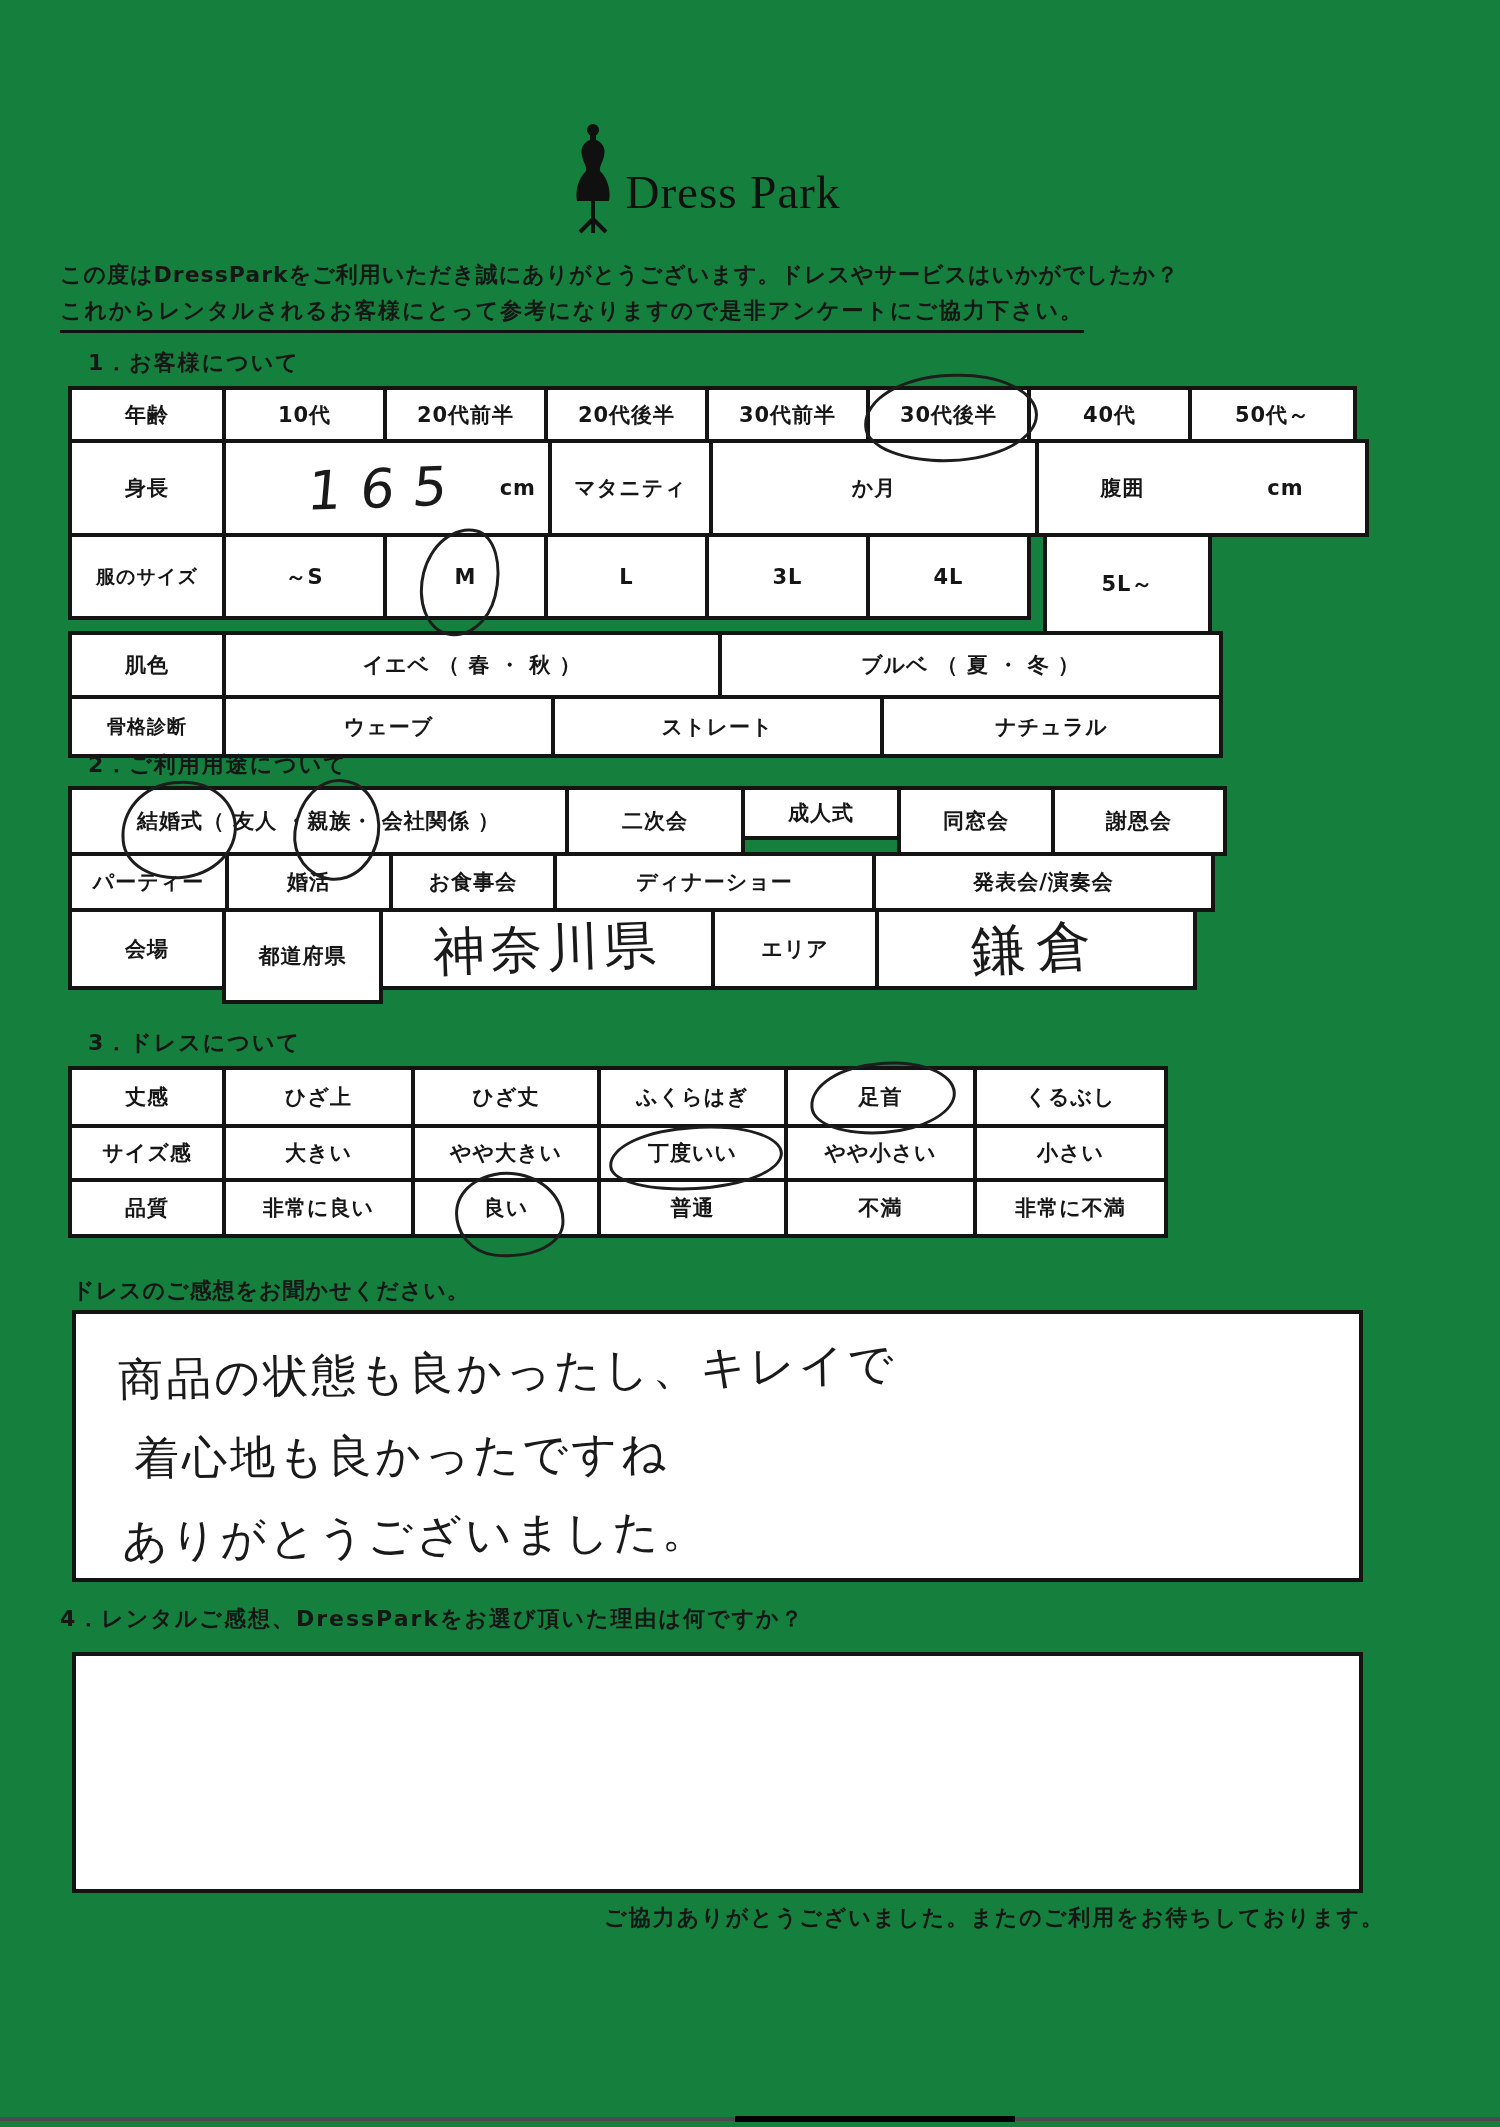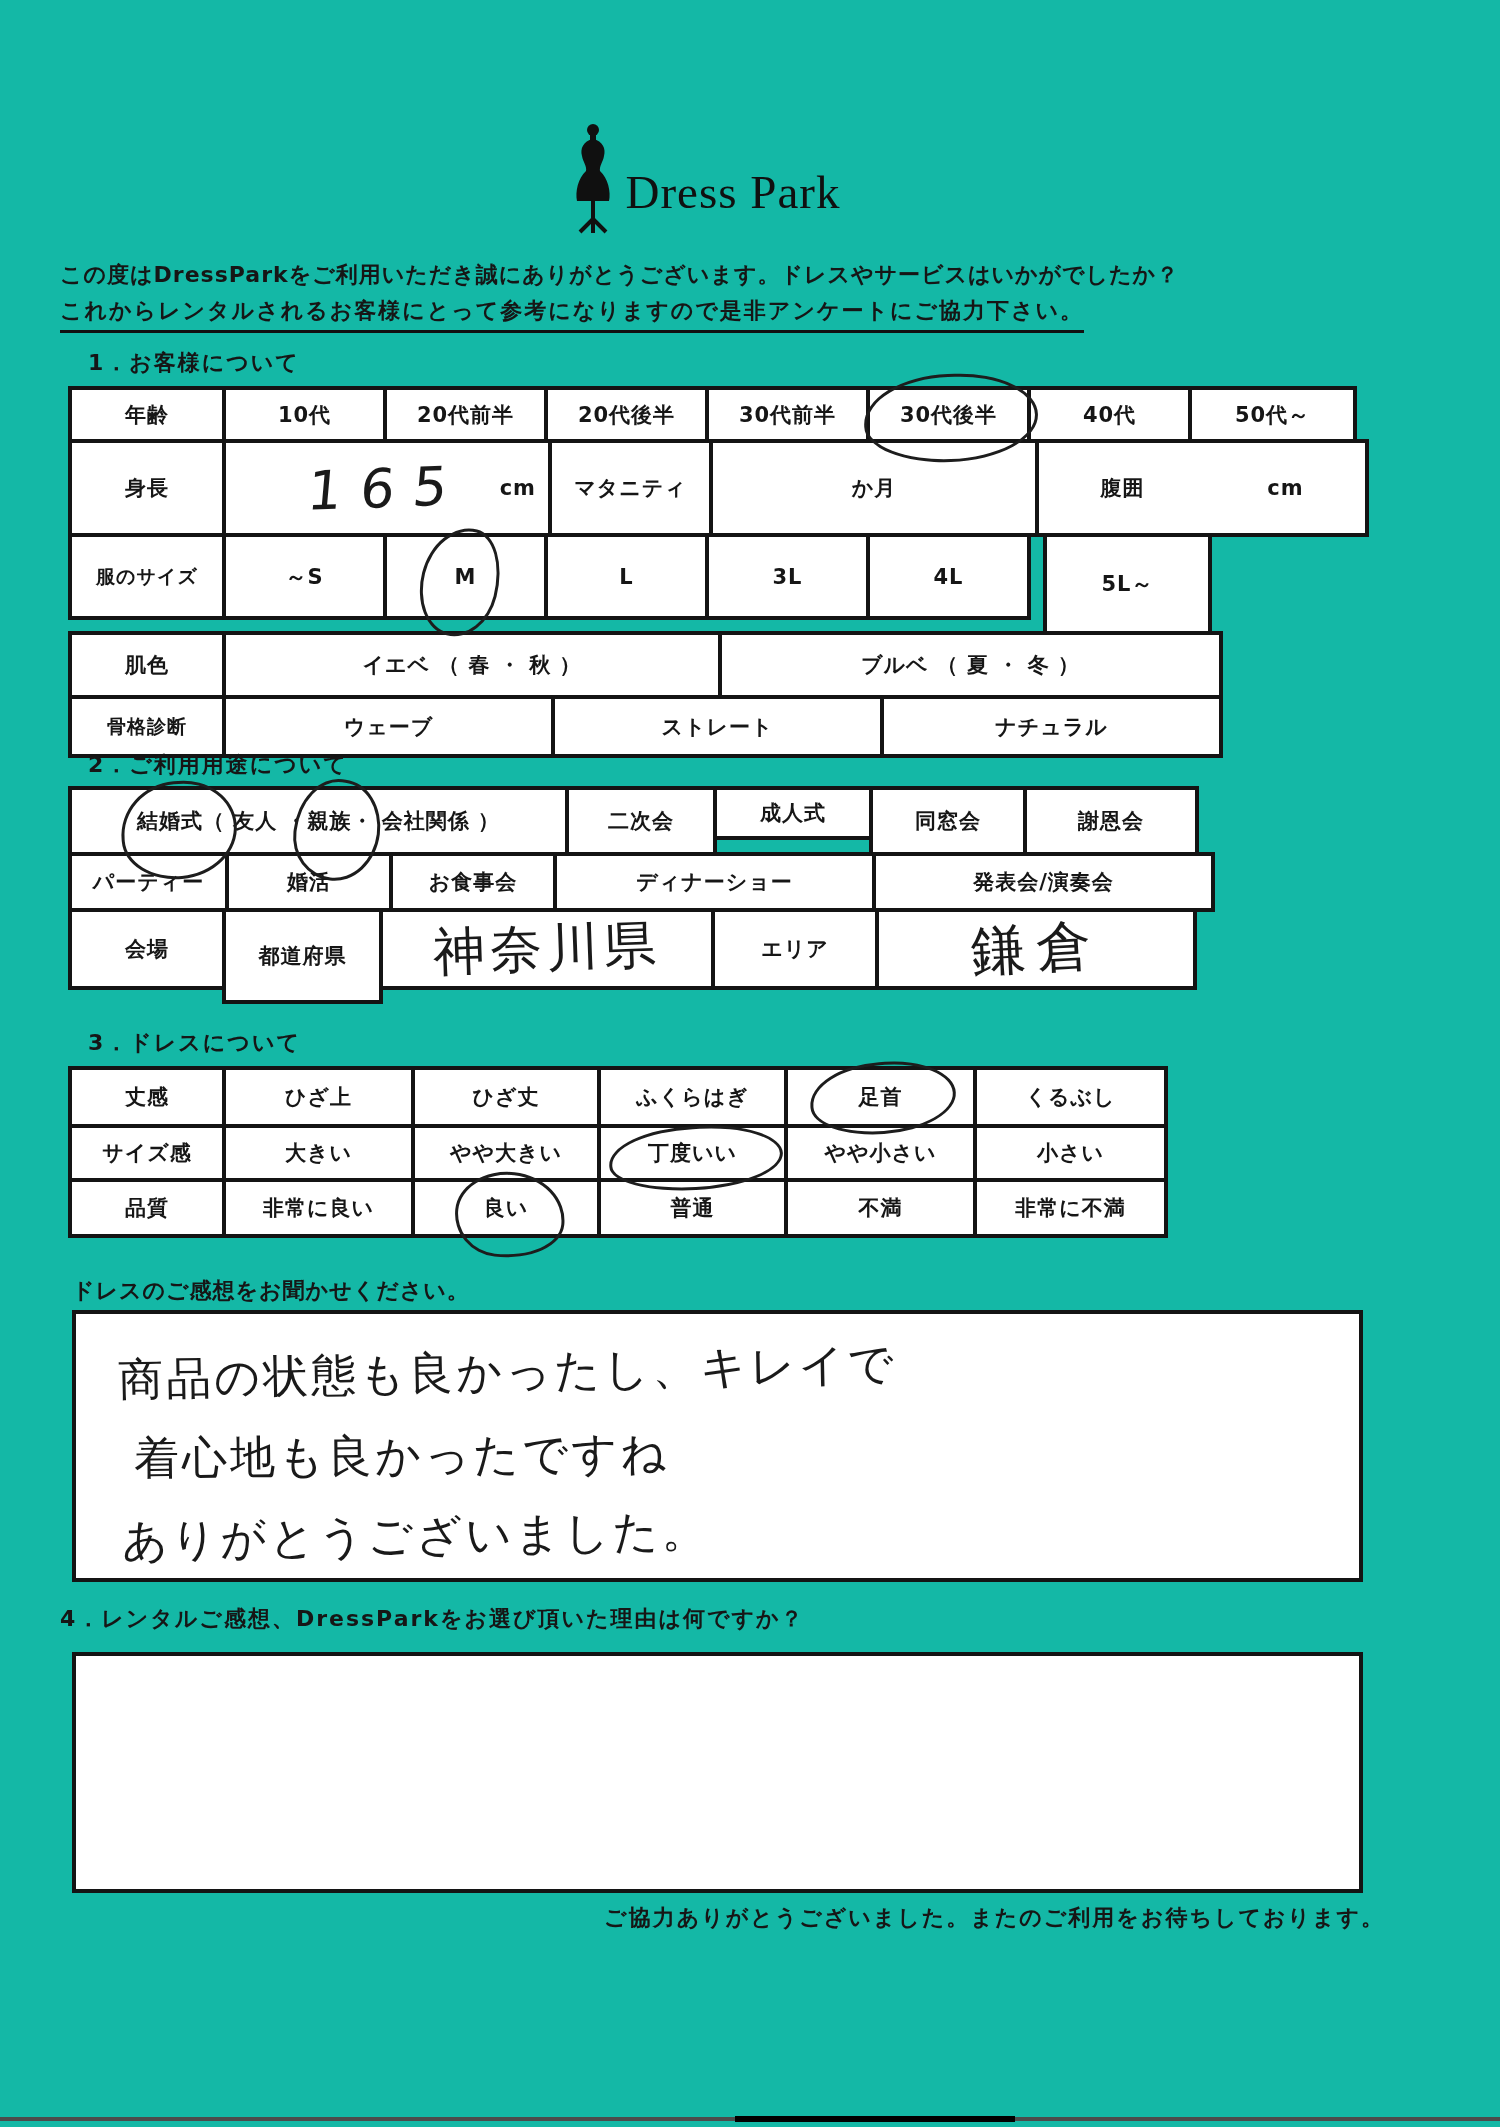--- a/index.html
+++ b/index.html
@@ -1,16 +1,16 @@
 <!DOCTYPE html>
 <html><head>
 <meta charset="utf-8">
 <style>
   html,body{margin:0;padding:0;background:#e8e8e8;}
-  .page{position:relative;width:1500px;height:2127px;background:#14b8a6;margin:0 auto;
+  .page{position:relative;width:1500px;height:2127px;background:#15803d;margin:0 auto;
         font-family:"DejaVu Sans",sans-serif;color:#161616;overflow:hidden;}
   
   .logo{position:absolute;top:122px;left:0;width:100%;display:flex;justify-content:center;
         align-items:flex-end;gap:10px;transform:translateX(-45px);}
   .logo-text{font-family:"Liberation Serif","DejaVu Serif",serif;font-size:47px;color:#101010;
         letter-spacing:1px;line-height:1;padding-bottom:18px;}
   
   .intro1{position:absolute;top:260px;left:60px;font-size:22px;font-weight:600;letter-spacing:1px;white-space:nowrap;}
   .intro2{position:absolute;top:296px;left:60px;font-size:22px;font-weight:800;letter-spacing:2px;
           border-bottom:3px solid #111;padding-bottom:4px;white-space:nowrap;}
@@ -128,21 +128,21 @@
               <span>結婚式</span>
               <span class="oval" style="left:-16px;top:-26px;width:110px;height:92px;transform:rotate(-5deg);"></span>
             </span>
               <span>（ 友人 ・ </span>
               <span style="position:relative;">
               <span>親族</span>
               <span class="oval" style="left:-14px;top:-28px;width:80px;height:96px;transform:rotate(7deg);"></span>
             </span>
               <span> ・ 会社関係 ）</span>
           </div>
-          <div class="cl" style="width:152px;height:70px;">二次会</div>
+          <div class="cl" style="width:180px;height:70px;">二次会</div>
           <div class="cl" style="width:160px;height:54px;">成人式</div>
           <div class="cl" style="width:158px;height:70px;">同窓会</div>
           <div class="cl" style="width:176px;height:70px;">謝恩会</div>
         </div>
         <div class="trow">
           <div class="cl" style="width:161px;height:60px;">パーティー</div>
           <div class="cl" style="width:168px;height:60px;">婚活</div>
           <div class="cl" style="width:168px;height:60px;">お食事会</div>
           <div class="cl" style="width:323px;height:60px;">ディナーショー</div>
           <div class="cl" style="width:343px;height:60px;">発表会/演奏会</div>

